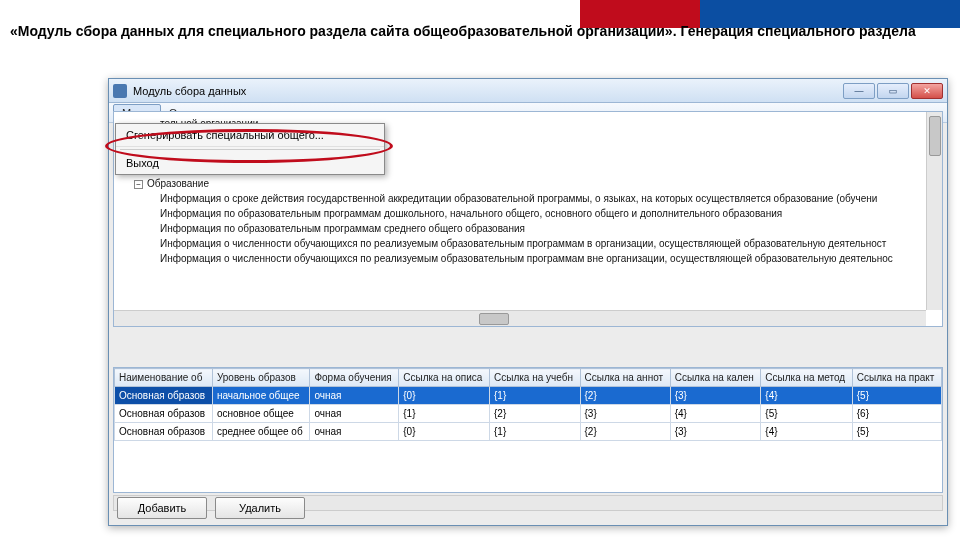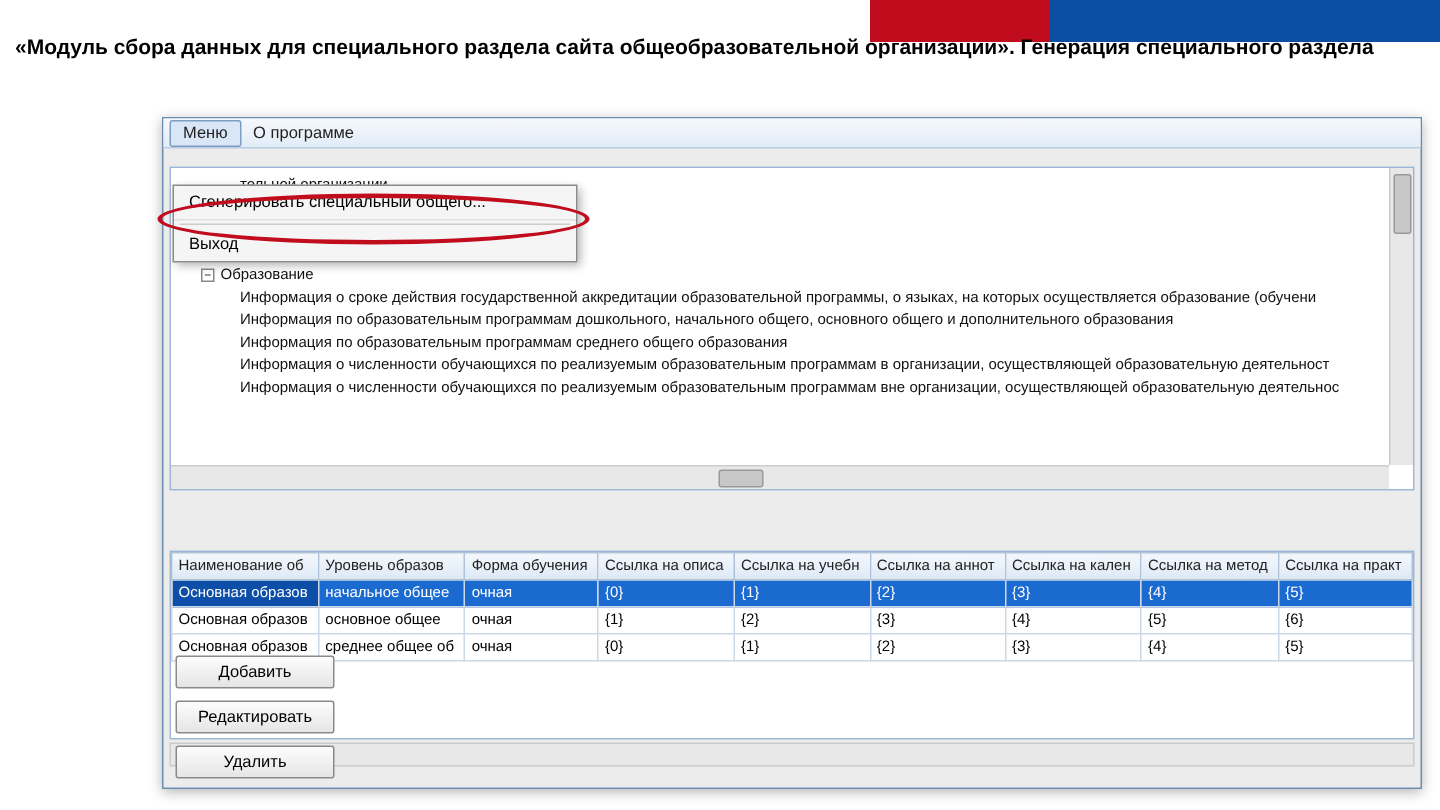--- a/index.html
+++ b/index.html
@@ -42,37 +42,46 @@
   .vscroll-thumb { position:absolute; top:4px; left:2px; width:12px; height:40px; background:#c8c8c8; border:1px solid #999; border-radius:2px;}
   .section-title { position:absolute; left:4px; top:268px; right:4px; background:#1a4aa0; color:#fff; font-weight:bold; font-size:11px; padding:3px 6px;}
   .grid { position:absolute; left:4px; top:288px; right:4px; height:126px; background:#fff; border:1px solid #9cb6d4; overflow:hidden;}
   .grid table { border-collapse:collapse; width:100%; font-size:10px;}
   .grid th { background:linear-gradient(#f4f8fd,#dde8f5); border:1px solid #b0c2d8; padding:3px 4px; font-weight:normal; color:#222; text-align:left; white-space:nowrap; overflow:hidden;}
   .grid td { border:1px solid #cdd8e6; padding:3px 4px; white-space:nowrap;}
   .grid tr.sel td { background:#1a6ad0; color:#fff;}
   .grid tr.sel td:first-child { background:#0d4fa8;}
   .grid-hscroll { position:absolute; left:4px; right:4px; top:416px; height:16px; background:#e8e8e8; border:1px solid #ccc;}
   .grid-hscroll-thumb { position:absolute; left:4px; top:2px; width:40px; height:12px; background:#c8c8c8; border:1px solid #999; border-radius:2px;}
-  .button-row { position:absolute; left:8px; bottom:6px; display:flex; gap:8px;flex-direction:column;}
+  .button-row { position:absolute; left:8px; bottom:6px; display:flex; gap:8px;}
   .btn { min-width:90px; padding:4px 14px; background:linear-gradient(#fdfdfd,#e5e5e5); border:1px solid #8a8a8a; border-radius:2px; font-size:11px; text-align:center;}
 </style>
 </head>
 <body>
 
 <div class="slide-header">
   <div class="header-stripes">
     <div class="stripe-red"></div>
     <div class="stripe-blue"></div>
   </div>
   <div class="title-area">
     <h1>«Модуль сбора данных для специального раздела сайта общеобразовательной организации». Генерация специального раздела</h1>
   </div>
 </div>
 
 <div class="app-window">
+  <div class="titlebar">
+    <div class="titlebar-icon"></div>
+    <div class="titlebar-text">Модуль сбора данных</div>
+    <div class="win-btns">
+      <div class="win-btn">—</div>
+      <div class="win-btn">▭</div>
+      <div class="win-btn close">✕</div>
+    </div>
+  </div>
   <div class="menubar">
     <span class="menu-open">Меню</span>
     <span>О программе</span>
   </div>
 
   <div class="tree-panel">
     <div class="tree">
       <div class="node indent2"><span>тельной организации</span></div>
       <div class="node indent2"><span>ации</span></div>
       <div class="node indent2"><span>анизацией</span></div>
@@ -151,16 +160,15 @@
         </tr>
       </tbody>
     </table>
   </div>
   <div class="grid-hscroll">
       <div class="grid-hscroll-thumb"></div>
     </div>
 
   <div class="button-row">
     <div class="btn">Добавить</div>
-    <div class="btn">Редактировать</div>
     <div class="btn">Удалить</div>
   </div>
 </div>
 
 </body></html>

